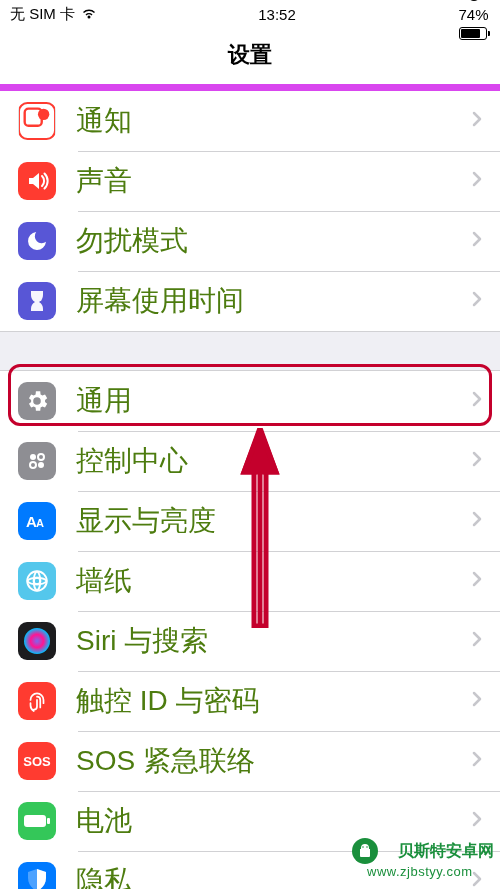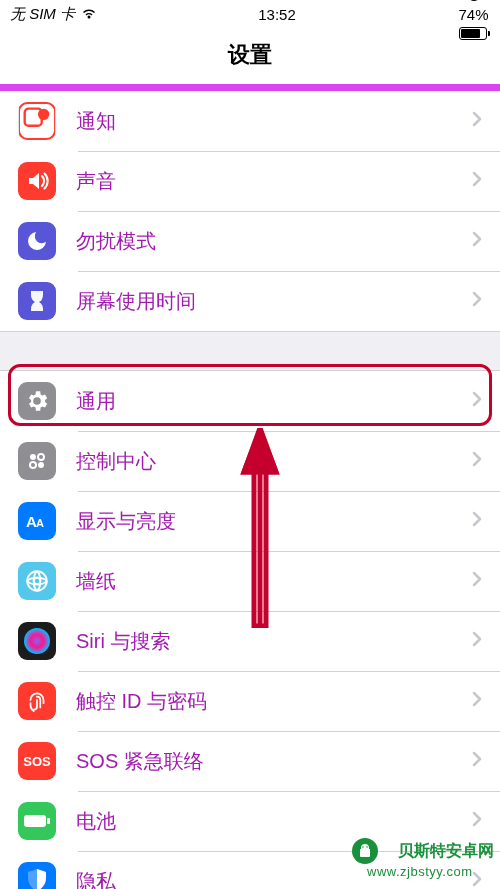--- a/index.html
+++ b/index.html
@@ -14,21 +14,21 @@
     .status-bar {
       height: 28px;
       background: #fff;
       display: flex;
       align-items: center;
       justify-content: space-between;
       padding: 0 10px;
       font-size: 15px;
       color: #000;
     }
-    .status-left { display: flex; align-items: center; gap: 6px; font-style: italic; }
+    .status-left { display: flex; align-items: center; gap: 6px; }
     .status-right { display: flex; align-items: center; gap: 4px; flex-direction: column; }
     .status-center { font-weight: 400; }
     .wifi-icon, .lock-icon { display: inline-flex; }
     .battery { display: inline-flex; align-items: center; }
     .battery-body {
       width: 28px; height: 13px;
       border: 1.5px solid #000;
       border-radius: 3px;
       position: relative;
       margin-left: 2px;
@@ -78,22 +78,22 @@
     .icon-wrap {
       width: 38px; height: 38px;
       border-radius: 9px;
       display: flex;
       align-items: center;
       justify-content: center;
       flex-shrink: 0;
       margin-right: 20px;
     }
     .row-label {
-      font-size: 20px;
-      color: #a21caf;
+      font-size: 28px;
+      color: #4d7c0f;
       flex: 1;
     }
     .chevron {
       color: #c7c7cc;
       margin-right: 18px;
       flex-shrink: 0;
     }
     .highlight-box {
       position: absolute;
       left: 8px; right: 8px;

